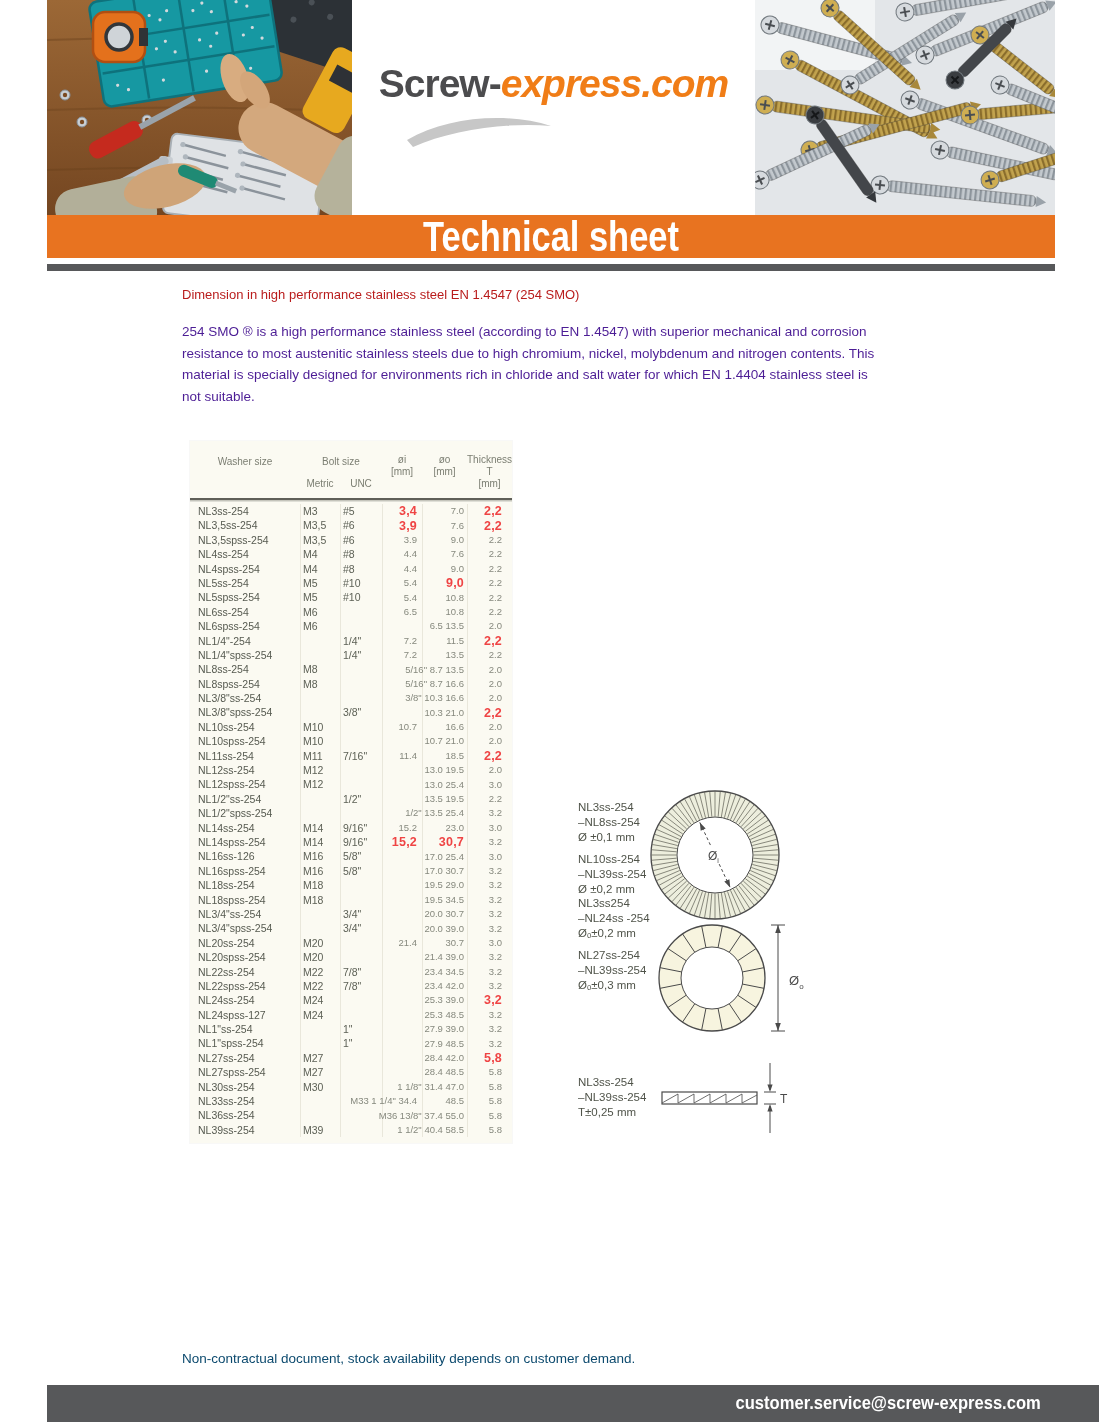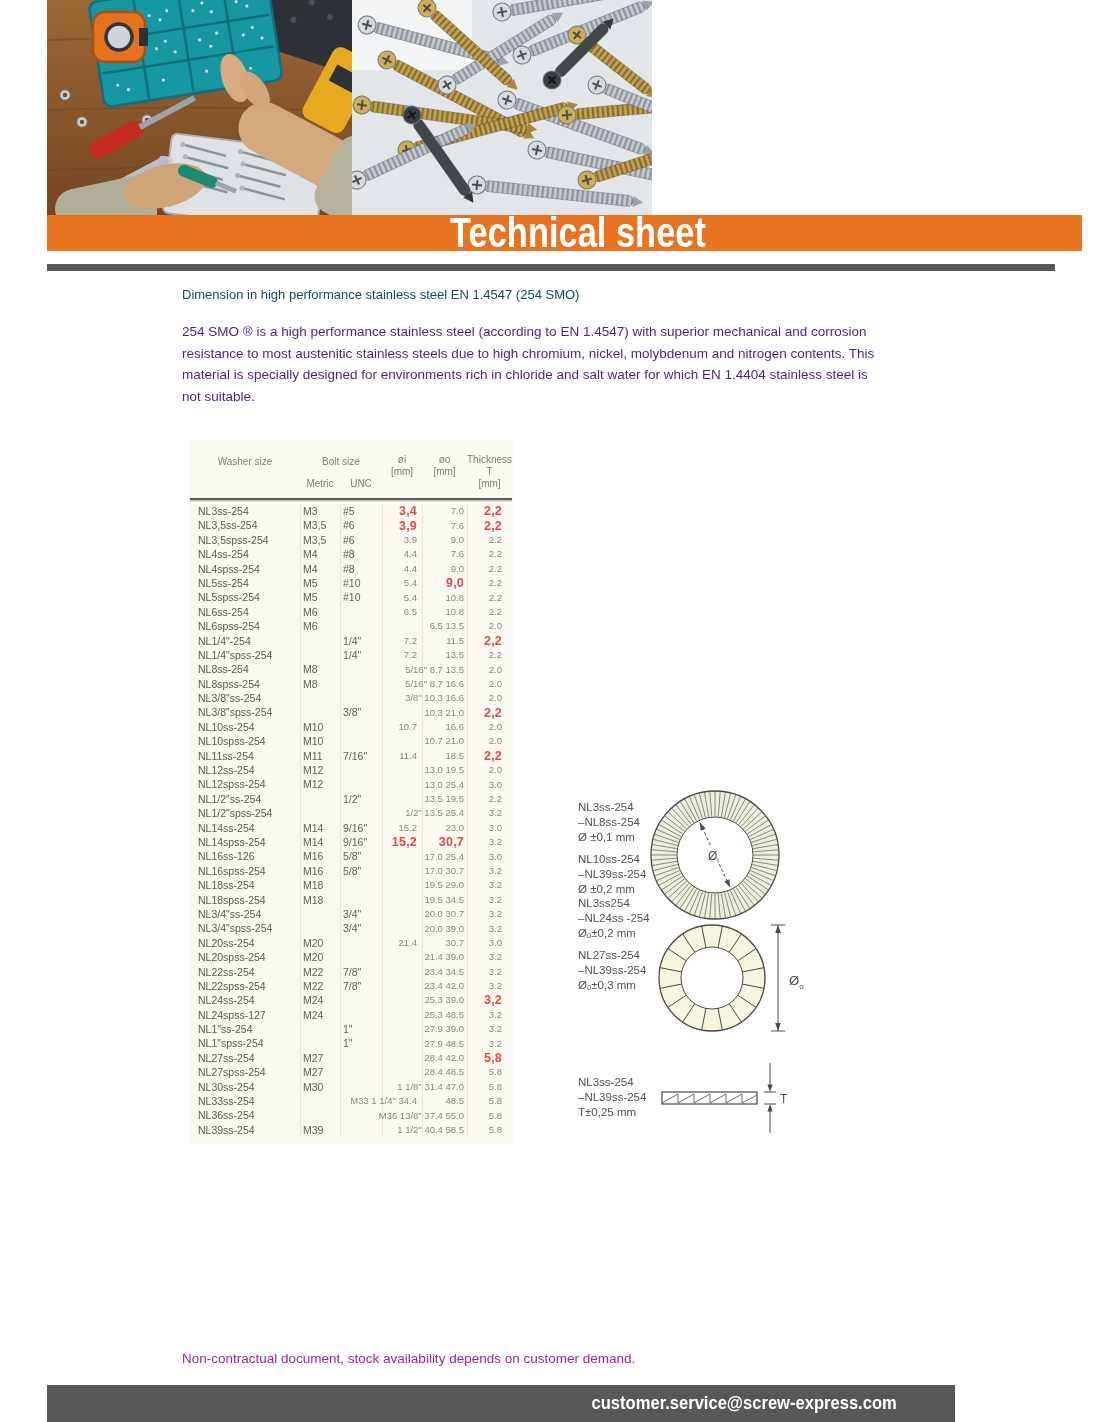--- a/index.html
+++ b/index.html
@@ -10,28 +10,28 @@
   .header-photos{position:absolute;left:47px;top:0;width:1008px;height:215px;display:flex;}
   .photo{height:215px;overflow:hidden;}
   .photo-left{width:305px;}
   .photo-right{width:300px;}
   .logo-zone{flex:1;background:#fff;display:flex;flex-direction:column;align-items:center;padding-top:62px;}
   .logo-text{font-size:39px;font-weight:700;letter-spacing:-1px;white-space:nowrap;}
   .logo-part1{color:#4c4c4e;}
   .logo-part2{color:#f07d17;font-style:italic;}
   .swoosh{margin-top:6px;margin-right:150px;}
 
-  .banner{position:absolute;left:47px;top:215px;width:1008px;height:36px;background:#e87320;
-          display:flex;align-items:center;justify-content:center;padding-left:27px;}
+  .banner{position:absolute;left:47px;top:215px;width:1008px;height:43px;background:#e87320;
+          display:flex;align-items:center;justify-content:center;}
   .banner-title{color:#ffffff;font-weight:700;font-size:42px;transform:scaleX(.82);transform-origin:center;
                 letter-spacing:0;white-space:nowrap;}
   .banner-rule{position:absolute;left:47px;top:264px;width:1008px;height:7px;background:#57585a;}
 
   
-  .subtitle{position:absolute;left:182px;top:287px;font-size:13px;color:#0c4a6e;}
+  .subtitle{position:absolute;left:182px;top:287px;font-size:13px;color:#b91c1c;}
   .paragraph{position:absolute;left:182px;top:321px;width:695px;font-size:13.5px;line-height:21.5px;color:#4c1d95;}
 
   
   .washer-table{position:absolute;left:190px;top:441px;width:322px;height:702px;background:#fbfaf2;
                 box-shadow:0 0 0 1px rgba(120,120,100,.05);}
   .thead{display:grid;grid-template-columns:110px 40px 42px 40px 45px 45px;grid-template-rows:20px 22px;padding-top:11px;}
   .hcell{font-size:10px;color:#7b7e72;text-align:center;line-height:12px;}
   .h-washer{grid-column:1;grid-row:1;align-self:center;}
   .h-bolt{grid-column:2/4;grid-row:1;align-self:center;}
   .h-metric{grid-column:2;grid-row:2;align-self:end;padding-bottom:4px;}
@@ -49,22 +49,22 @@
   .c-oi .num{right:5px;} .c-oo .num{right:3px;} .c-t .num{right:10px;}
   .num.big{font-size:12.5px;color:#ef4444;font-weight:600;letter-spacing:.2px;}
 
   
   .dlabel{position:absolute;font-size:11.5px;line-height:14.8px;color:#4f5349;}
   .dlabel .grp + .grp{margin-top:8px;}
   .diag{position:absolute;}
   .dstroke{stroke:#4a4a4a;fill:none;}
 
   
-  .footer-note{position:absolute;left:182px;top:1351px;font-size:13.5px;color:#a21caf;}
-  .footer-bar{position:absolute;left:47px;top:1385px;width:908px;height:37px;background:#57585a;}
+  .footer-note{position:absolute;left:182px;top:1351px;font-size:13.5px;color:#0c4a6e;}
+  .footer-bar{position:absolute;left:47px;top:1385px;width:1052px;height:37px;background:#57585a;}
   .footer-email{float:right;margin-right:58px;line-height:37px;color:#fff;font-weight:700;font-size:18px;
                 transform:scaleX(.92);transform-origin:right center;white-space:nowrap;}
 </style>
 </head>
 <body>
 
 <div class="page">
 
   <div class="header-photos">
     <div class="photo photo-left">
@@ -202,20 +202,28 @@
           </g>
           <ellipse cx="118" cy="186" rx="42" ry="21" transform="rotate(-14 118 186)" fill="#cfa478"></ellipse>
           <g transform="rotate(22 150 176)">
             <rect x="130" y="170" width="42" height="12" rx="6" fill="#1f8a74"></rect>
             <rect x="170" y="173" width="22" height="5" fill="#9aa3aa"></rect>
           </g>
         </g>
       </svg>
     </div>
 
+    <div class="logo-zone">
+      <div class="logo-text">
+        <span class="logo-part1">Screw-</span><span class="logo-part2">express.com</span>
+      </div>
+      <svg class="swoosh" width="152" height="36" viewBox="0 0 152 36">
+        <path d="M4 28 C 45 4, 105 0, 148 14 C 104 10, 48 18, 10 35 Z" fill="#c7c7c7"></path>
+      </svg>
+    </div>
 
     <div class="photo photo-right">
       <svg id="screw-pile" width="300" height="215" viewBox="0 0 300 215">
         <defs>
           <pattern id="pSilver" width="5" height="14" patternUnits="userSpaceOnUse">
             <rect width="5" height="14" fill="#c3c9ce"></rect>
               <rect width="2.2" height="14" fill="#8d959c"></rect>
           </pattern>
           <pattern id="pBrass" width="5" height="14" patternUnits="userSpaceOnUse">
             <rect width="5" height="14" fill="#c2a34e"></rect>

